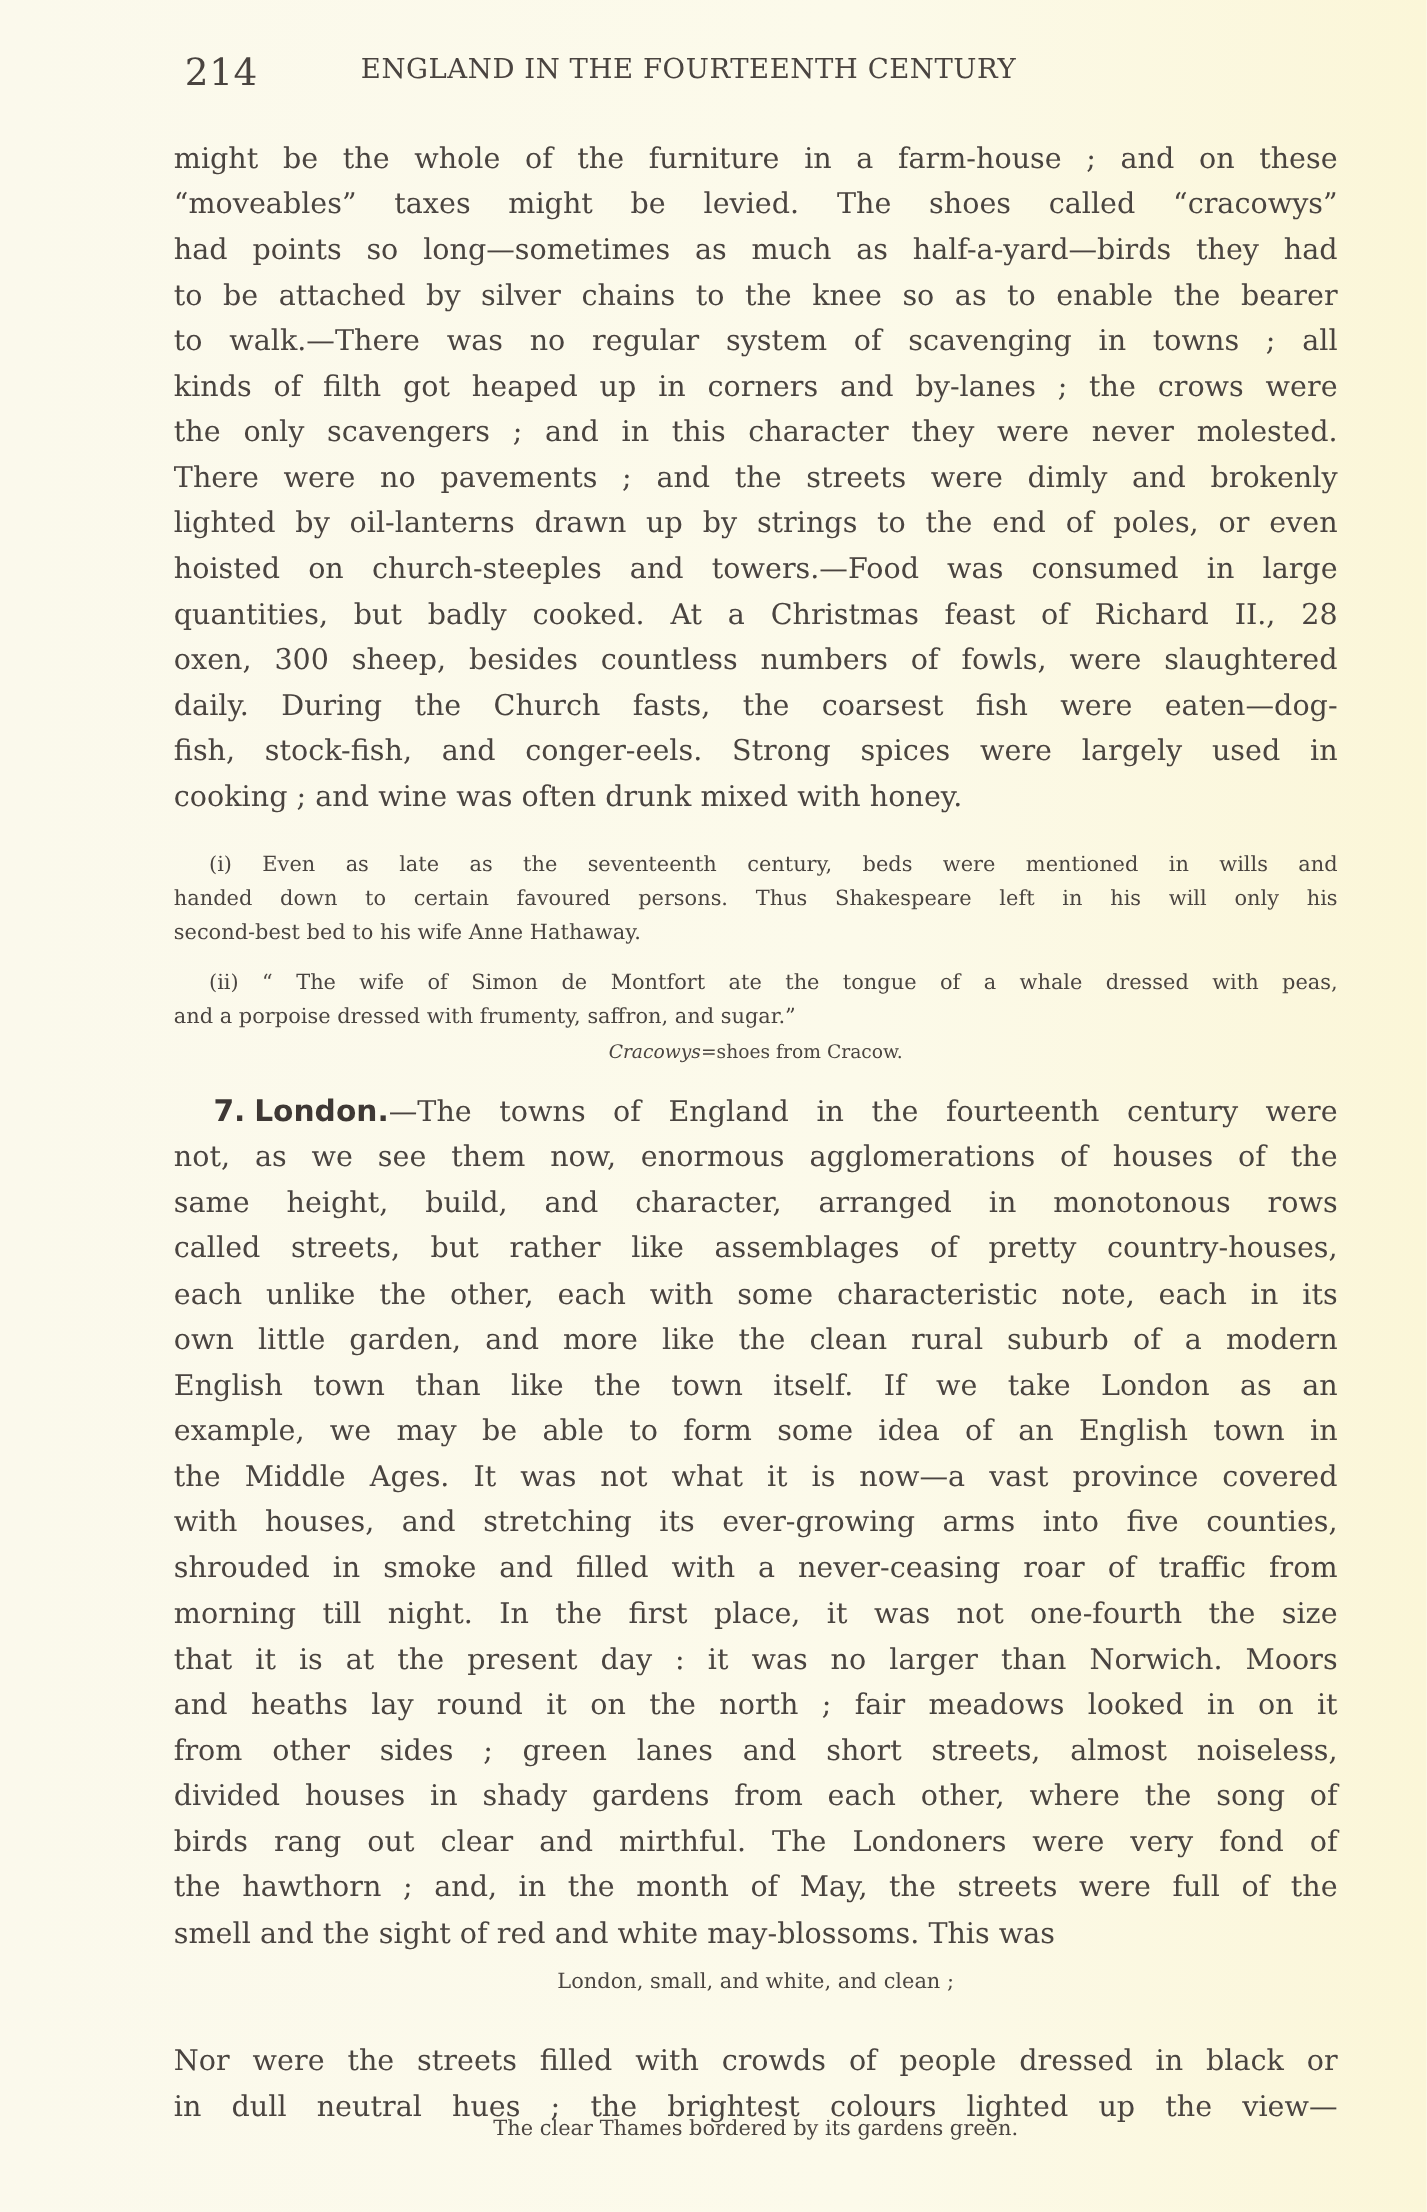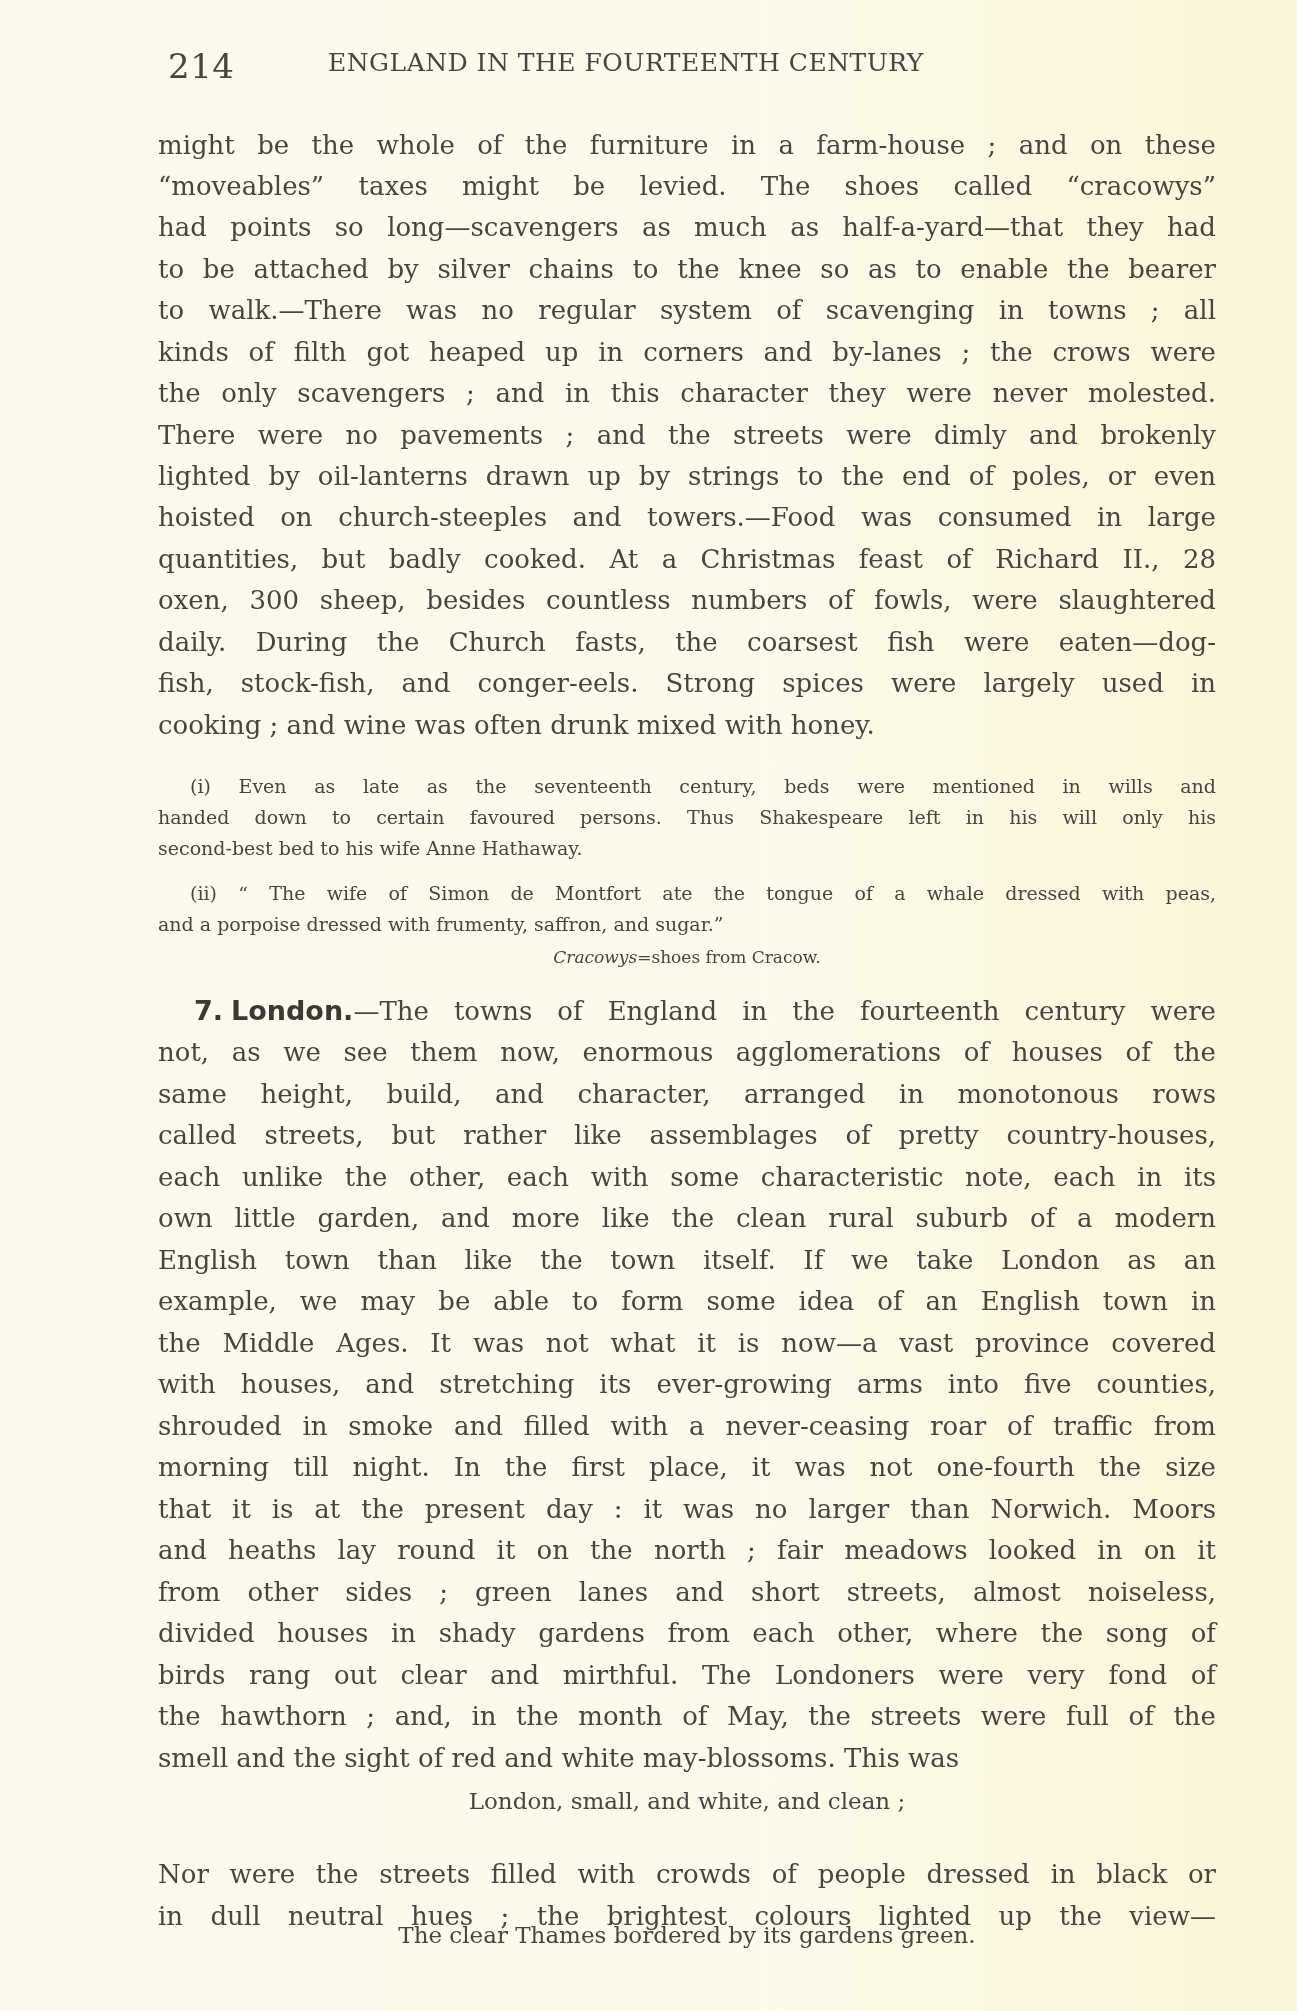--- a/index.html
+++ b/index.html
@@ -27,41 +27,41 @@
     position: absolute; left: 0; width: 1058px; white-space: nowrap;
     font-size: 19px; line-height: 26px;
     text-align: justify; text-align-last: justify;
   }
   .fn.last { text-align-last: left; }
   .fn.indent { padding-left: 32px; width: 1026px; }
   .line.indent { padding-left: 36px; width: 1022px; }
   .center { position: absolute; left: 0; width: 1058px; text-align: center; white-space: nowrap; }
   .note-def { font-size: 17px; line-height: 24px; }
   .note-def i { }
-  .poem { font-size: 23px; line-height: 26px; }
+  .poem { font-size: 19px; line-height: 26px; }
   .heading-num, .heading-title {
     font-family: "DejaVu Sans", "Liberation Sans", sans-serif; font-weight: bold;
     font-size: 27px; color: #3e3834;
   }
   .heading-title { margin-left: 8px; }
 </style>
 </head>
 <body>
 
 <div class="page">
 
   <div class="running-head">
     <span class="folio">214</span>
     <span class="title">ENGLAND IN THE FOURTEENTH CENTURY</span>
   </div>
 
   <div>
     <div class="line" style="top:128px">might be the whole of the furniture in a farm-house ; and on these</div>
     <div class="line" style="top:169px">“moveables” taxes might be levied.  The shoes called “cracowys”</div>
-    <div class="line" style="top:210px">had points so long—scavengers as much as half-a-yard—that they had</div>
+    <div class="line" style="top:210px">had points so long—sometimes as much as half-a-yard—birds they had</div>
     <div class="line" style="top:252px">to be attached by silver chains to the knee so as to enable the bearer</div>
     <div class="line" style="top:293px">to walk.—There was no regular system of scavenging in towns ; all</div>
     <div class="line" style="top:335px">kinds of filth got heaped up in corners and by-lanes ; the crows were</div>
     <div class="line" style="top:376px">the only scavengers ; and in this character they were never molested.</div>
     <div class="line" style="top:418px">There were no pavements ; and the streets were dimly and brokenly</div>
     <div class="line" style="top:459px">lighted by oil-lanterns drawn up by strings to the end of poles, or even</div>
     <div class="line" style="top:500px">hoisted on church-steeples and towers.—Food was consumed in large</div>
     <div class="line" style="top:542px">quantities, but badly cooked.  At a Christmas feast of Richard II., 28</div>
     <div class="line" style="top:583px">oxen, 300 sheep, besides countless numbers of fowls, were slaughtered</div>
     <div class="line" style="top:625px">daily.  During the Church fasts, the coarsest fish were eaten—dog-</div>

